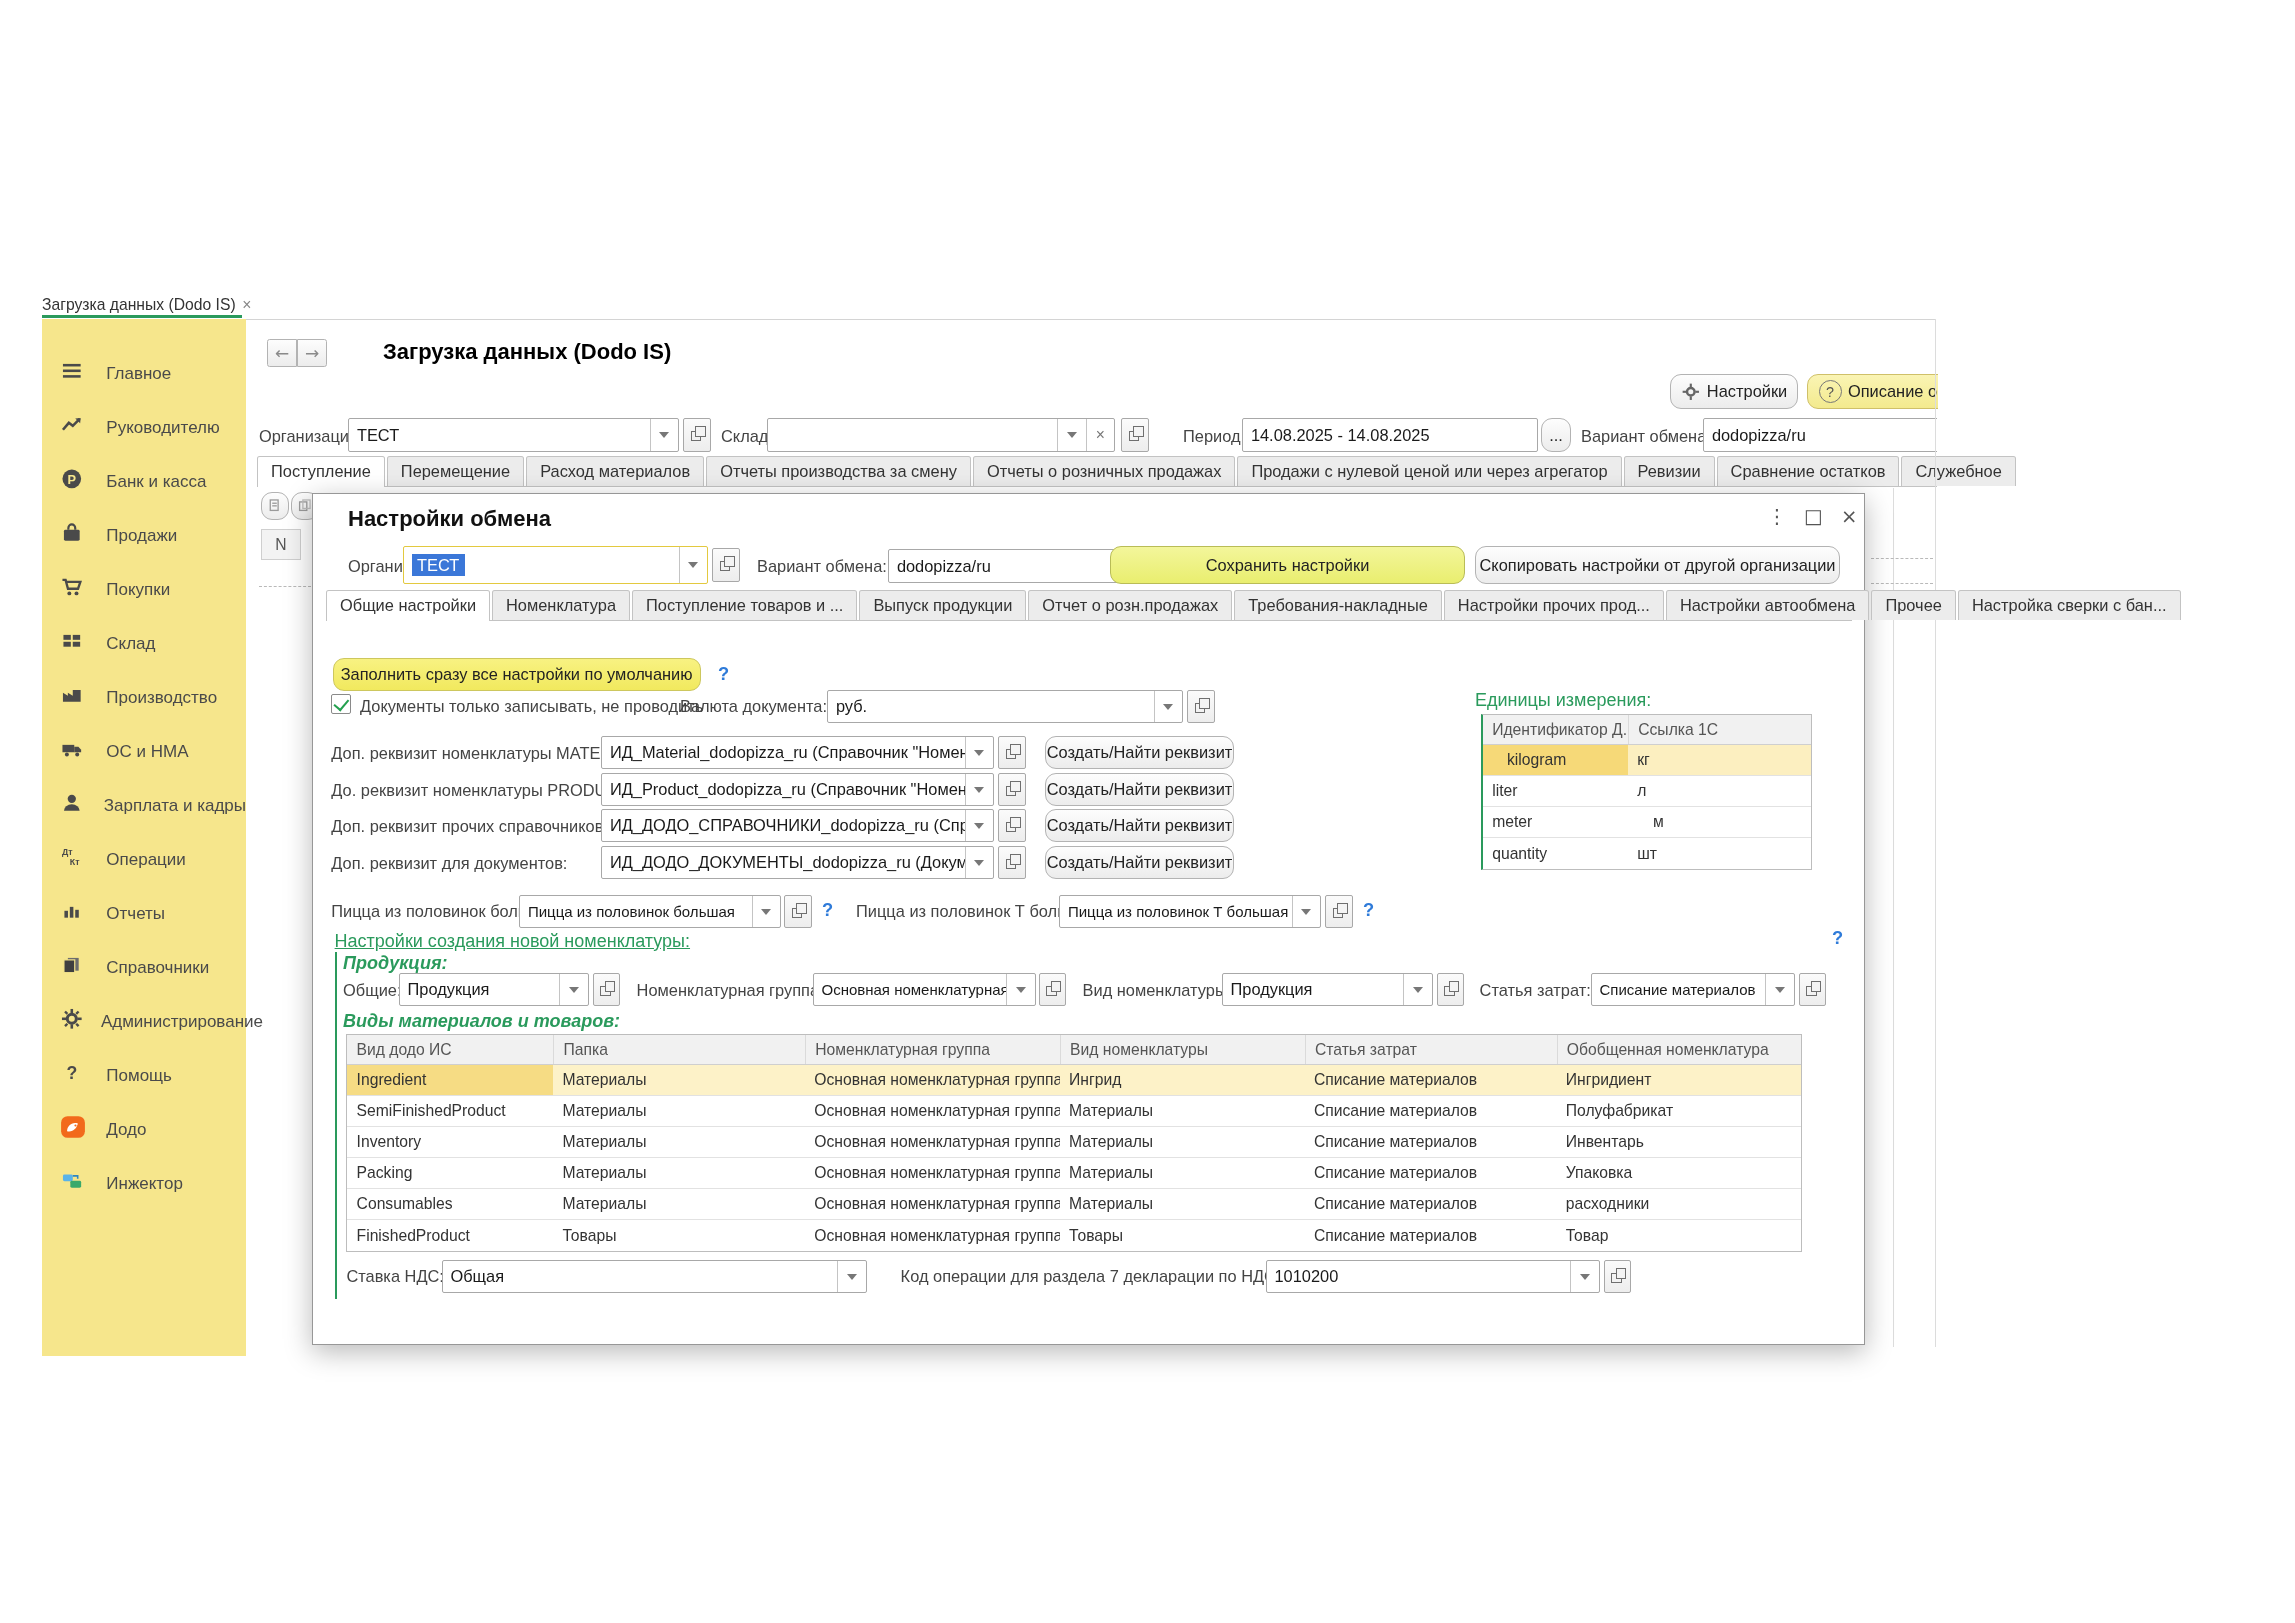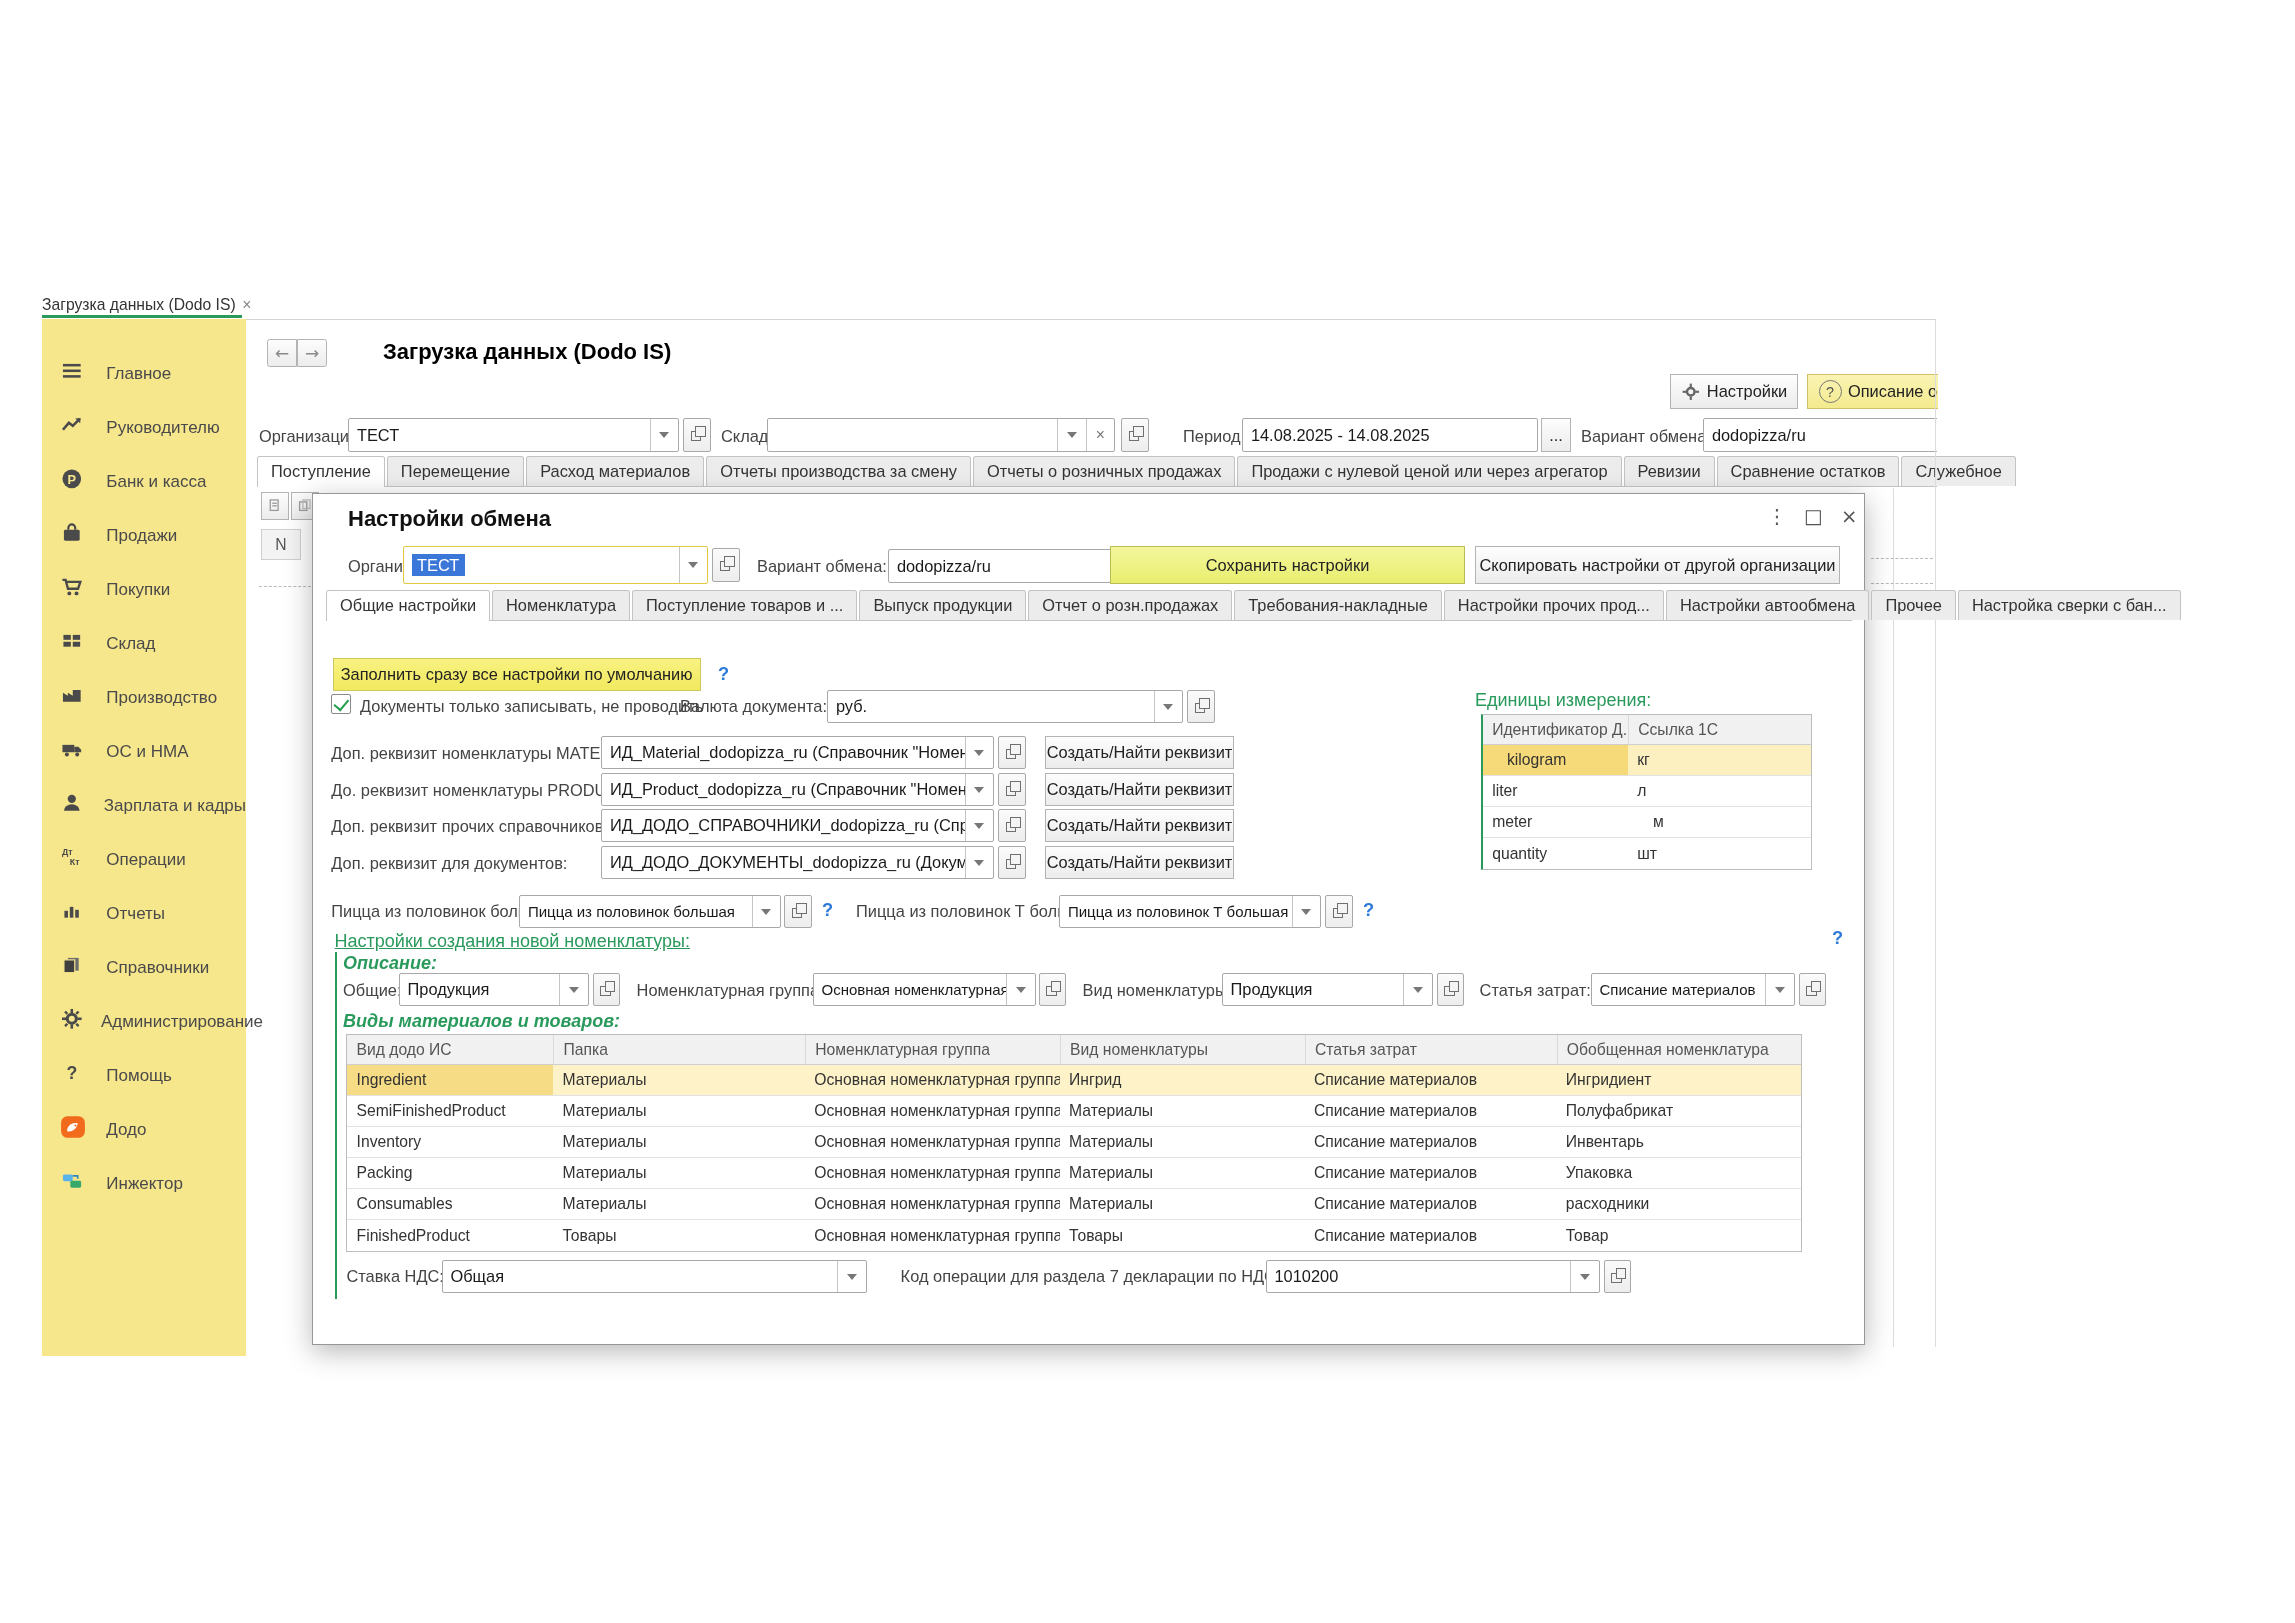--- a/index.html
+++ b/index.html
@@ -12,21 +12,21 @@
   .val-combo .val{flex:1;display:flex;align-items:center;padding:0 7.9px;font-size:16.4px;color:#1a1a1a;
                   white-space:nowrap;overflow:hidden;}
   .val-combo .dd{width:27.5px;border-left:0.7px solid #c4c4c4;display:flex;align-items:center;justify-content:center;}
   .val-combo .dd.clear{font-size:15.7px;color:#777;}
   .tri{width:0;height:0;border-left:5.2px solid transparent;border-right:5.2px solid transparent;border-top:6.5px solid #777;}
   .ext{position:absolute;width:27.5px;height:34px;border:0.7px solid #a8a8a8;border-radius:2px;
        background:linear-gradient(#fbfbfb,#ededed);box-sizing:border-box;}
   .ext::before{content:"";position:absolute;left:6.5px;top:11.8px;width:8.5px;height:8.5px;border:1.3px solid #6f6f6f;}
   .ext::after{content:"";position:absolute;left:11px;top:7.2px;width:8.5px;height:8.5px;border:1.3px solid #6f6f6f;background:#f4f4f4;}
   .btn{position:absolute;display:flex;align-items:center;justify-content:center;gap:6.5px;
-       background:linear-gradient(#fdfdfd,#ececec);border:0.7px solid #b3b3b3;border-radius:0;
+       background:linear-gradient(#fdfdfd,#ececec);border:0.7px solid #b3b3b3;border-radius:11px;
        font-size:16.4px;color:#222;white-space:nowrap;box-sizing:border-box;}
   .btn.soft-yellow{background:linear-gradient(#faf4b4,#f3ea8e);border-color:#cfc069;}
   .tabbar{position:absolute;display:flex;align-items:flex-end;border-bottom:0.7px solid #c3c3c3;box-sizing:border-box;}
   .tab{font-size:16.4px;color:#333;background:#ececec;border:0.7px solid #c3c3c3;border-bottom:none;
        padding:5.2px 13px;margin-right:2px;white-space:nowrap;border-radius:2.6px 2.6px 0 0;}
   .tab.active{background:#fff;margin-bottom:-0.7px;padding-bottom:5.9px;}
   .helpq{position:absolute;color:#2f7bd9;font-size:18.3px;font-weight:bold;}
   .greenh{position:absolute;color:#2a9a5c;font-size:18px;white-space:nowrap;}
   .sidebar{position:absolute;left:42px;top:319px;width:204px;height:1026px;background:#f6e68c;}
   .side-item{display:flex;align-items:flex-end;height:54px;padding-left:18.3px;}
@@ -464,21 +464,21 @@
           <span class="tri"></span>
         </span>
     </div>
     <div class="ext" style="left:1012px;top:401px;height:33px;"></div>
     <div class="helpq" style="left:1050px;top:405px;">?</div>
     <div class="helpq" style="left:1519px;top:433px;">?</div>
 
     <div class="greenh" style="left:21.6px;top:437px;text-decoration:underline;">Настройки создания новой номенклатуры:</div>
 
     <div class="abs" style="left:21.6px;top:458px;width:1499px;height:347px;border-left:2px solid #2a9a5c;">
-      <div class="greenh" style="left:6.5px;top:1.3px;font-weight:bold;font-style:italic;">Описание:</div>
+      <div class="greenh" style="left:6.5px;top:1.3px;font-weight:bold;font-style:italic;">Продукция:</div>
 
       <div class="lbl" style="left:6.5px;top:29px;">Общие:</div>
       <div class="val-combo" style="left:62px;top:21px;width:190px;height:33px;">
         <span class="val">Продукция</span>
         <span class="dd">
             <span class="tri"></span>
           </span>
       </div>
       <div class="ext" style="left:256px;top:21px;height:33px;"></div>
 

